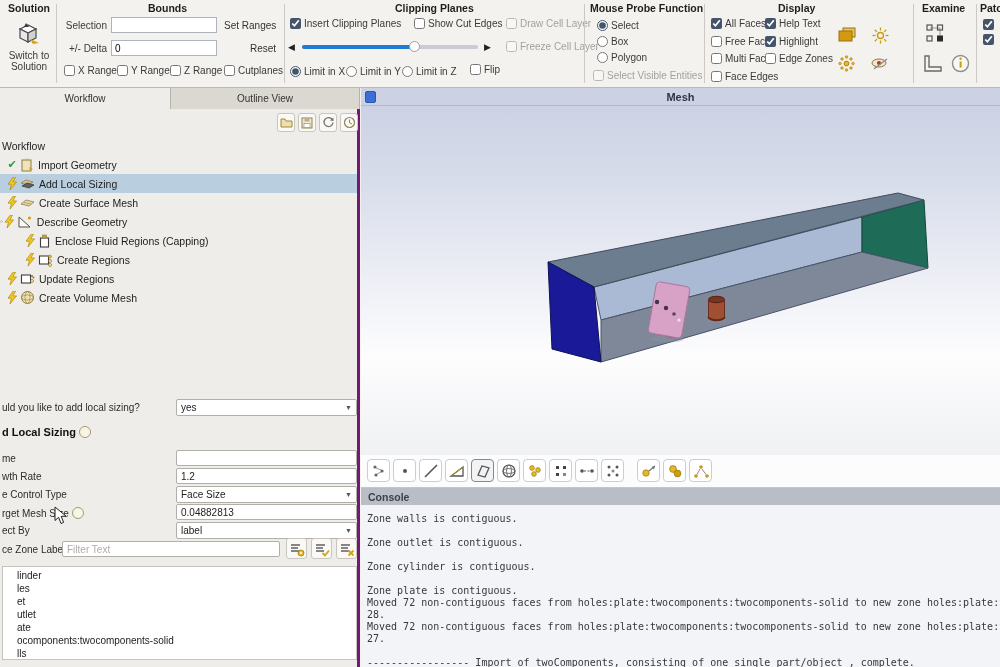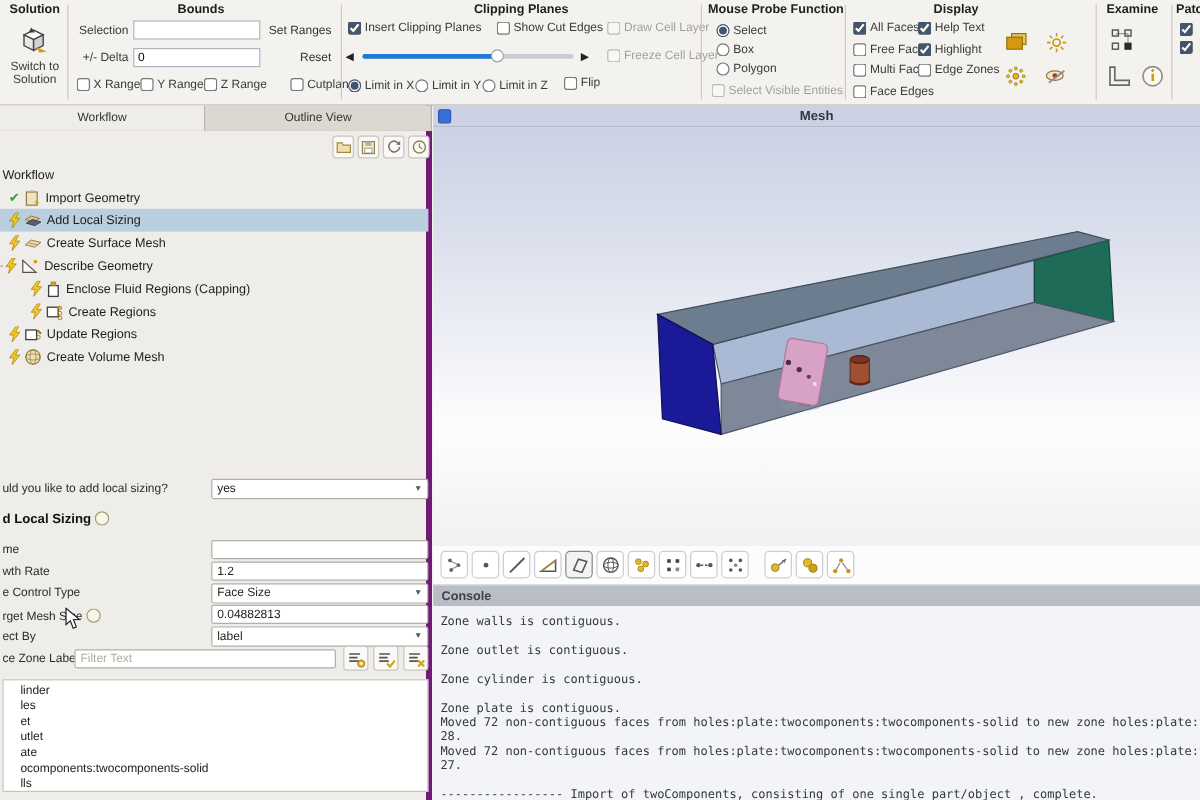--- a/index.html
+++ b/index.html
@@ -15,21 +15,21 @@
   .dis{opacity:.45;}
   .rlink{position:absolute;font-size:10px;color:#333;white-space:nowrap;}
   .rlabel{position:absolute;font-size:10px;color:#3a3a3a;white-space:nowrap;}
   .rinput{position:absolute;height:16px;border:1px solid #aeb4bc;background:#fff;font-size:10px;padding:0 3px;font-family:inherit;}
   .arrowbtn{position:absolute;font-size:9px;color:#222;line-height:10px;}
   .sltrack{position:absolute;height:4px;border-radius:2px;background:#c9cdd3;}
   .slfill{position:absolute;height:4px;border-radius:2px;background:#1f7ad4;}
   .slhandle{position:absolute;width:11px;height:11px;border-radius:50%;background:#fff;border:1px solid #9aa0a8;}
   .icobtn{position:absolute;}
   
-  .panel{position:absolute;left:0;top:88px;width:360px;height:579px;background:#efedea;border-right:5px solid #701a75;text-decoration:underline;}
+  .panel{position:absolute;left:0;top:88px;width:360px;height:579px;background:#efedea;border-right:3px solid #701a75;text-decoration:underline;}
   .tabs{position:absolute;left:0;top:0;width:360px;height:21px;background:#cfccc6;border-bottom:1px solid #b6b2ac;display:flex;}
   .tab{height:21px;font-size:10px;display:flex;align-items:center;justify-content:center;border-right:1px solid #b6b2ac;color:#333;}
   .tab.active{background:#efede9;font-weight:normal;}
   .tab.inactive{background:#dbd8d2;}
   .combo{position:absolute;height:19px;background:#fff;border:1px solid #b2aea8;font-size:10px;display:flex;align-items:center;padding:0 4px;color:#222;}
   .combo .car{margin-left:auto;font-size:7px;color:#555;}
   .sqbtn{position:absolute;width:18px;height:19px;background:#faf9f7;border:1px solid #c9c5bf;border-radius:3px;display:flex;align-items:center;justify-content:center;}
   .trow{position:absolute;left:0;width:357px;height:19px;display:flex;align-items:center;font-size:10.5px;color:#1d1d1d;}
   .trow.sel{background:#b9cfdf;}
   .tmark{width:12px;display:flex;justify-content:center;}
@@ -94,21 +94,21 @@
         <span>X Range</span>
       </label>
     <label class="chk" style="left:117px;top:65px;">
         <input type="checkbox" style="">
         <span>Y Range</span>
       </label>
     <label class="chk" style="left:170px;top:65px;">
         <input type="checkbox" style="">
         <span>Z Range</span>
       </label>
-    <label class="chk" style="left:242px;top:65px;">
+    <label class="chk" style="left:224px;top:65px;">
         <input type="checkbox" style="">
         <span>Cutplanes</span>
       </label>
     <div class="vdiv" style="left:284px;"></div>
 
     <div class="rtitle" style="left:395px;">Clipping Planes</div>
     <label class="chk" style="left:290px;top:18px;">
         <input type="checkbox" checked="" style="">
         <span>Insert Clipping Planes</span>
       </label>

